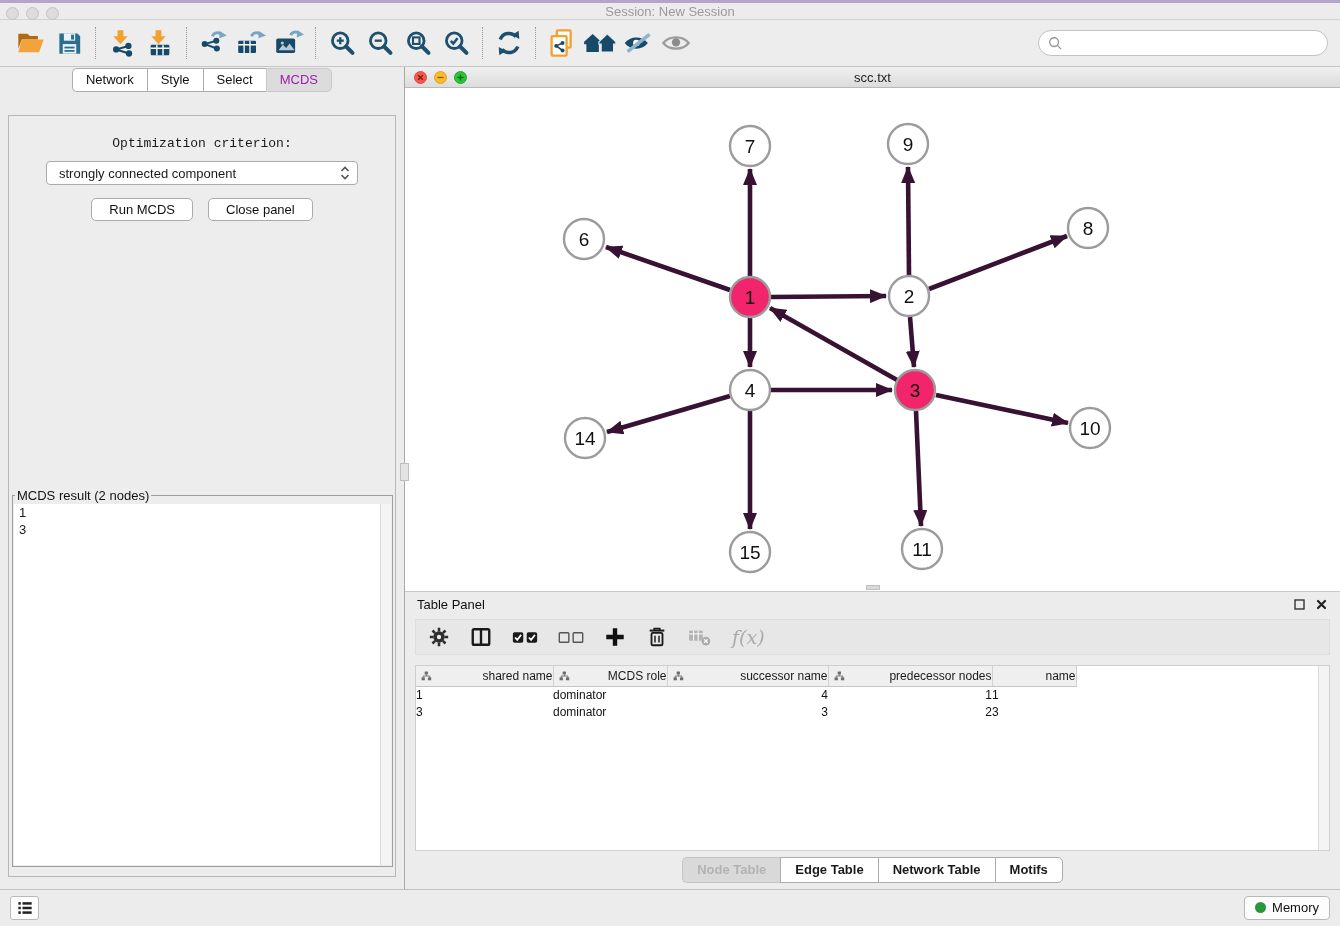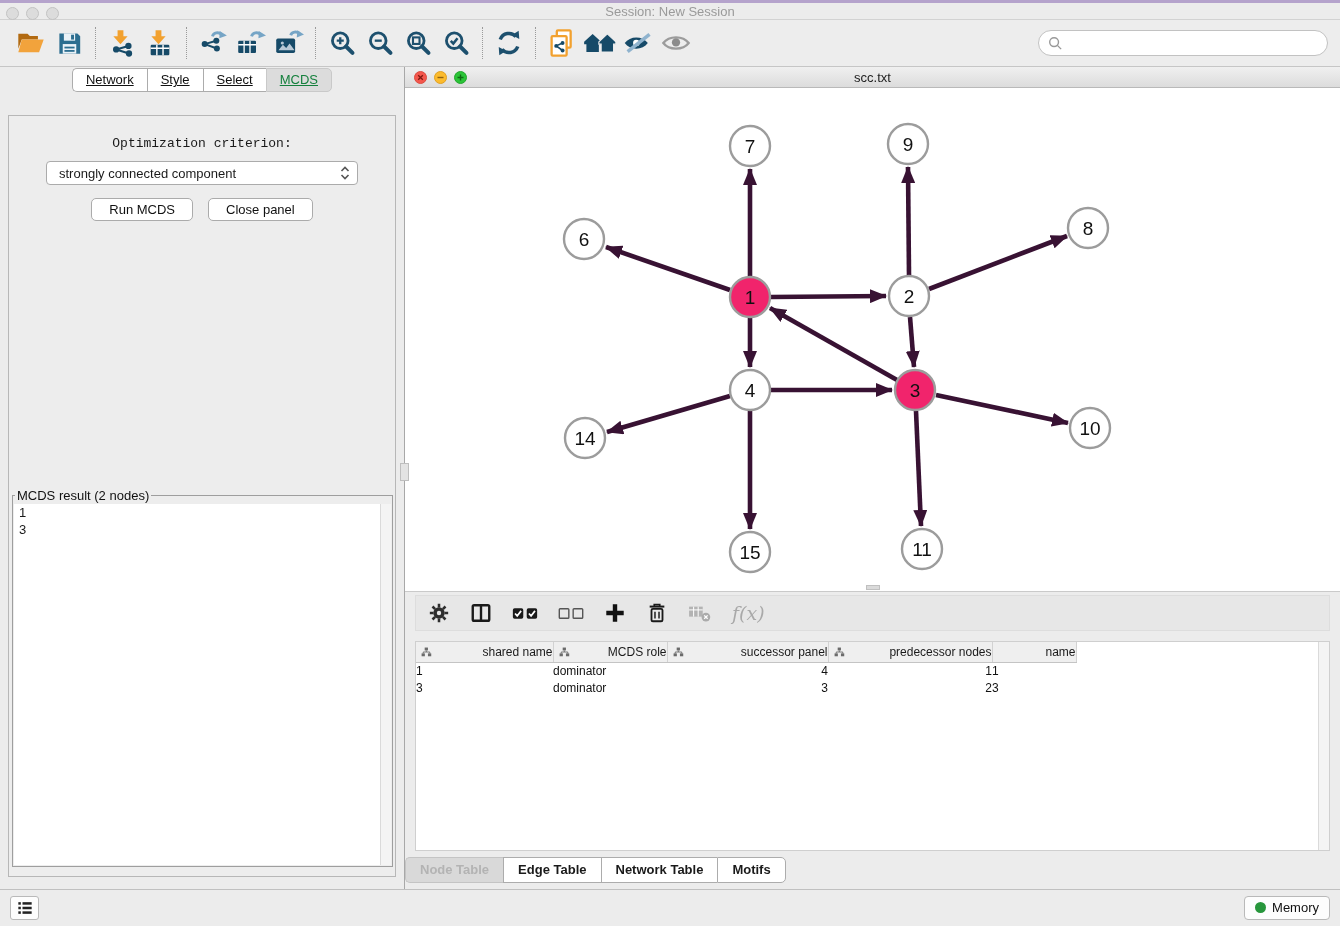--- a/index.html
+++ b/index.html
@@ -23,24 +23,24 @@
 
   
   .main { display:flex; height:822px; }
 
   
   .control-panel { width:405px; border-right:1px solid #A8A8A8; position:relative; background:#ECECEC; }
   .panel-header { height:24px; display:flex; align-items:center; padding:0 12px; font-size:13px; color:#111; }
   .win-mini-btns { margin-left:auto; display:flex; gap:9px; align-items:center; }
   .win-mini-btns .mb { background:none; border:none; padding:0; width:13px; height:13px; display:flex; align-items:center; justify-content:center; cursor:pointer; }
   .cp-tabs { height:25px; display:flex; justify-content:center; align-items:flex-end; position:relative; z-index:2; }
-  .cp-tab { font-size:13px; padding:3px 13px 4px; background:#fff; border:1px solid #ACACAC; border-right:none; cursor:pointer; color:#111;text-decoration:underline; }
+  .cp-tab { font-size:13px; padding:3px 13px 4px; background:#fff; border:1px solid #ACACAC; border-right:none; cursor:pointer; color:#111; }
   .cp-tab:first-child { border-radius:5px 0 0 5px; }
   .cp-tab.last { border-right:1px solid #C9C9C9; border-radius:0 5px 5px 0; }
-  .cp-tab.active { background:#DCDCDC; color:#15803d; border-color:#C9C9C9; }
+  .cp-tab.active { background:#DCDCDC; color:#a21caf; border-color:#C9C9C9; }
   .cp-body { position:absolute; left:8px; right:8px; top:48px; bottom:12px; background:#EDEDED; border:1px solid #B7B7B7; }
   .opt-label { text-align:center; font-size:13px; margin-top:20px;font-family:Liberation Mono, monospace; }
   .dropdown { margin:10px auto 0; width:312px; height:24px; background:#fff; border:1px solid #ABABAB; border-radius:4px;
               display:flex; align-items:center; padding:0 7px 0 12px; font-size:13px; cursor:pointer; }
   .dropdown .chev { margin-left:auto; }
   .btn-row { margin-top:13px; display:flex; justify-content:center; gap:15px; }
   .pbtn { height:23px; padding:0 17px; font-size:13px; background:#fff; border:1px solid #ABABAB; border-radius:5px; cursor:pointer; color:#111; }
   .result-fs { position:absolute; left:3px; right:2px; top:372px; bottom:9px; border:1px solid #9E9E9E; background:transparent; padding:1px; }
   .result-fs legend { font-size:13px; color:#111; padding:0 2px; margin-left:1px; }
   .result-box { height:100%; background:#fff; position:relative; overflow:hidden; }
@@ -74,21 +74,21 @@
   .fx { font-family:"DejaVu Serif", serif; font-style:italic; font-size:19px; color:#A9A9A9; }
   .tp-viewport { flex:1; margin:10px 10px 0; background:#fff; border:1px solid #CFCFCF; position:relative; overflow:hidden; }
   table.ntable { border-collapse:collapse; table-layout:fixed; font-size:12px; }
   table.ntable th { height:20px; background:#EFEFEF; border-right:1px solid #D2D2D2; border-bottom:1px solid #C4C4C4;
                     font-weight:normal; font-size:12px; color:#1A1A1A; text-align:right; position:relative; }
   table.ntable th .hlabel { vertical-align:middle; }
   table.ntable th svg { position:absolute; left:5px; top:5px; }
   table.ntable td { height:17px; padding:0; color:#111; background:#fff; }
   td.al { text-align:left; padding-left:8px; }
   td.ar { text-align:right; padding-right:13px; }
-  .tp-tabs { height:38px; display:flex; justify-content:flex-start; align-items:center; }
+  .tp-tabs { height:38px; display:flex; justify-content:center; align-items:center; }
   .tp-tab { font-size:13px; padding:4px 14px 5px; background:#fff; border:1px solid #ACACAC; border-right:none; cursor:pointer; font-weight:bold; color:#1A1A1A; }
   .tp-tab:first-child { border-radius:5px 0 0 5px; }
   .tp-tab.last { border-right:1px solid #ACACAC; border-radius:0 5px 5px 0; }
   .tp-tab.active { background:#D9D9D9; color:#B3B3B3; border-color:#C4C4C4; }
 
   
   .statusbar { height:36px; background:#ECECEC; border-top:1px solid #C0C0C0; display:flex; align-items:center; padding:0 10px; }
   .sbtn { width:29px; height:24px; background:#FDFDFD; border:1px solid #B9B9B9; border-radius:3px;
           display:flex; align-items:center; justify-content:center; cursor:pointer; }
   .memory-btn { margin-left:auto; height:24px; background:#FDFDFD; border:1px solid #B9B9B9; border-radius:4px;
@@ -370,20 +370,35 @@
               <text>11</text>
             </g>
         </svg>
       </div>
       <div class="h-splitter">
         <div class="h-grip"></div>
       </div>
     </div>
 
     <div class="table-panel">
+      <div class="panel-header">
+        <span>Table Panel</span>
+        <span class="win-mini-btns">
+          <button class="mb">
+            <svg width="11" height="11" viewBox="0 0 11 11">
+                <rect x="1" y="1" width="9" height="9" fill="none" stroke="#333" stroke-width="1.4"></rect>
+              </svg>
+          </button>
+          <button class="mb">
+            <svg width="11" height="11" viewBox="0 0 11 11">
+                <path d="M2 2l7 7M9 2l-7 7" stroke="#222" stroke-width="2.2" stroke-linecap="round"></path>
+              </svg>
+          </button>
+        </span>
+      </div>
       <div class="tp-toolbar">
         <button class="tico">
           <svg width="22" height="22" viewBox="0 0 24 24">
             <path d="M12 2v4M12 18v4M2 12h4M18 12h4M4.9 4.9l2.9 2.9M16.2 16.2l2.9 2.9M19.1 4.9l-2.9 2.9M7.8 16.2l-2.9 2.9" stroke="#2E2E2E" stroke-width="2.8"></path>
             <circle cx="12" cy="12" r="6.2" fill="#2E2E2E"></circle>
               <circle cx="12" cy="12" r="2.4" fill="#E7E7E7"></circle>
           </svg>
         </button>
         <button class="tico">
           <svg width="22" height="22" viewBox="0 0 24 24" fill="none" stroke="#1A1A1A" stroke-width="2.6">
@@ -458,21 +473,21 @@
                   </svg>
                 <span class="hlabel">MCDS role</span>
               </th>
               <th>
                 <svg width="11" height="10" viewBox="0 0 12 11">
                     <rect x="4" y="0.6" width="3.6" height="3.2" fill="#6B6B6B"></rect>
                     <rect x="0.6" y="7" width="3.6" height="3.2" fill="#6B6B6B"></rect>
                     <rect x="7.6" y="7" width="3.6" height="3.2" fill="#6B6B6B"></rect>
                     <path d="M5.8 3.8v1.7M2.4 7V5.5h7.2V7" stroke="#6B6B6B" fill="none"></path>
                   </svg>
-                <span class="hlabel">successor panel</span>
+                <span class="hlabel">successor name</span>
               </th>
               <th>
                 <svg width="11" height="10" viewBox="0 0 12 11">
                     <rect x="4" y="0.6" width="3.6" height="3.2" fill="#6B6B6B"></rect>
                     <rect x="0.6" y="7" width="3.6" height="3.2" fill="#6B6B6B"></rect>
                     <rect x="7.6" y="7" width="3.6" height="3.2" fill="#6B6B6B"></rect>
                     <path d="M5.8 3.8v1.7M2.4 7V5.5h7.2V7" stroke="#6B6B6B" fill="none"></path>
                   </svg>
                 <span class="hlabel">predecessor nodes</span>
               </th>

